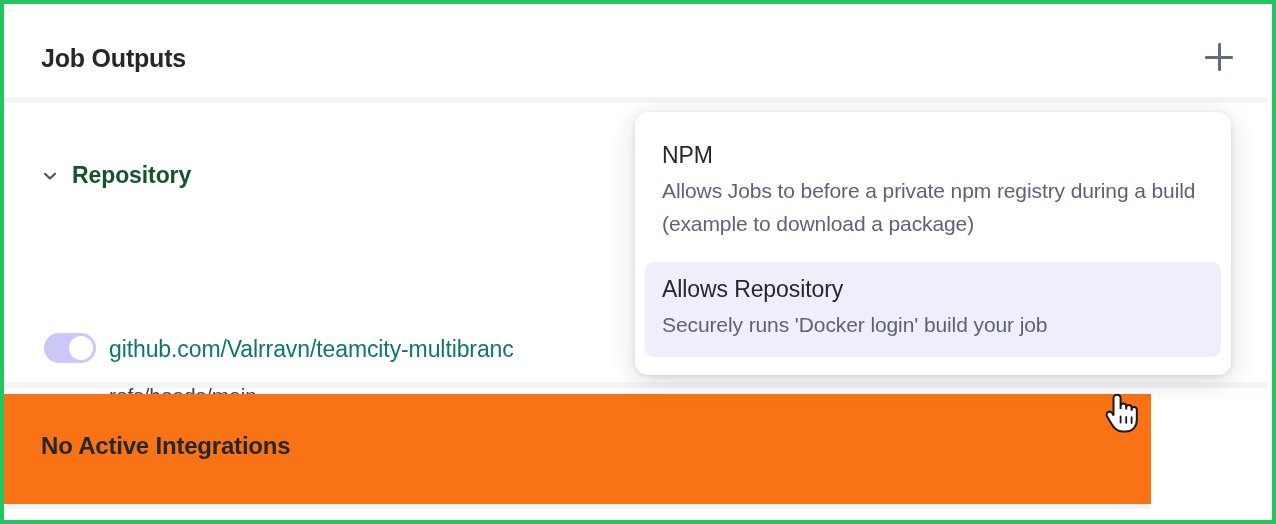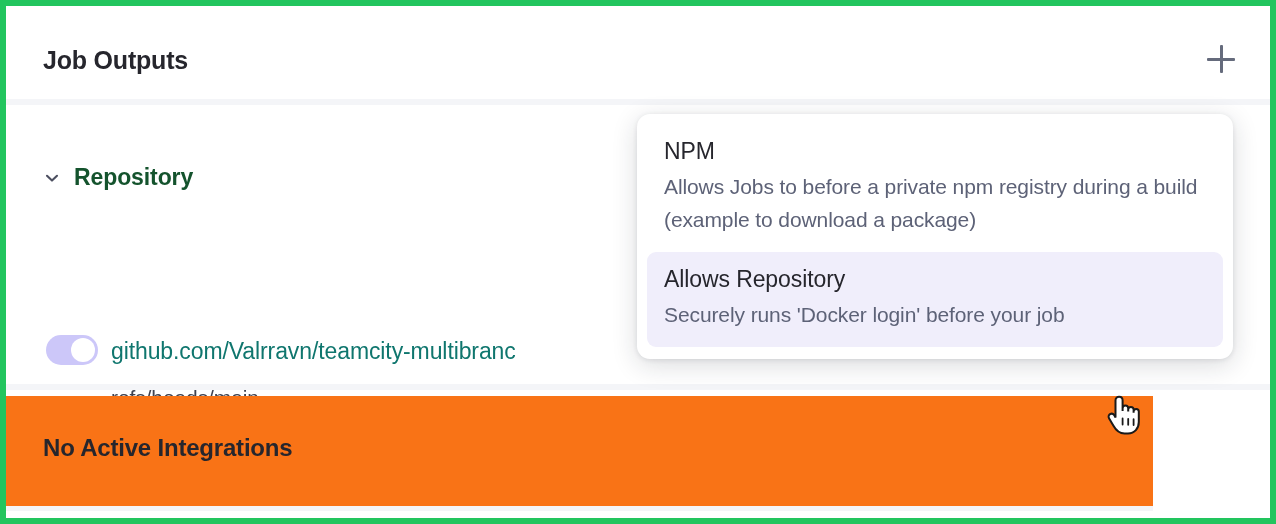--- a/index.html
+++ b/index.html
@@ -14,21 +14,21 @@
     font-family: "Liberation Sans", sans-serif;
   }
 
   
   #window-frame {
     position: absolute;
     left: 0; top: 0;
     width: 1276px;
     height: 524px;
     box-sizing: border-box;
-    border: 6px solid #22c55e;
+    border: 4px solid #22c55e;
     background: #ffffff;
     overflow: hidden;
   }
 
   #viewport {
     position: absolute;
     left: 0; top: 0;
     width: 1264px;
     height: 512px;
     background: #ffffff;
@@ -181,21 +181,21 @@
     top: 108px;
     width: 596px;
     border-radius: 13px;
     background: #ffffff;
     box-shadow: 0 6px 26px rgba(25,28,45,0.16), 0 1px 5px rgba(25,28,45,0.10);
     padding: 10px 0 12px 0;
     box-sizing: border-box;
   }
   .dropdown-item {
     padding: 14px 17px 16px 17px;
-    margin: 0 10px;
+    margin: 6px 10px;
     border-radius: 9px;
     cursor: pointer;
   }
   .dropdown-item.selected {
     background: #f0eefb;
   }
   .dd-title {
     font-size: 23px;
     color: #26262d;
     letter-spacing: -0.1px;
@@ -260,21 +260,21 @@
 
     <div class="dropdown-popup">
 
       <div class="dropdown-item">
         <div class="dd-title">NPM</div>
         <div class="dd-desc">Allows Jobs to before a private npm registry during a build (example to download a package)</div>
       </div>
 
       <div class="dropdown-item selected">
         <div class="dd-title">Allows Repository</div>
-        <div class="dd-desc">Securely runs 'Docker login' before your job</div>
+        <div class="dd-desc">Securely runs 'Docker login' build your job</div>
       </div>
 
     </div>
 
     <svg id="hand-cursor" viewBox="0 0 40 46">
       <path d="M13.5 26.5 L13.5 9.5 C13.5 7.3 15.2 5.8 17.1 5.8 C19.0 5.8 20.6 7.3 20.6 9.5 L20.6 20.0
                L20.6 17.2 C20.6 15.6 21.9 14.4 23.4 14.4 C24.9 14.4 26.2 15.6 26.2 17.2 L26.2 20.4
                L26.2 18.6 C26.2 17.1 27.4 15.9 28.9 15.9 C30.4 15.9 31.6 17.1 31.6 18.6 L31.6 21.8
                L31.6 20.6 C31.6 19.2 32.8 18.0 34.2 18.0 C35.6 18.0 36.8 19.2 36.8 20.6 L36.8 31.0
                C36.8 37.5 32.6 42.5 26.0 42.5 L22.5 42.5 C17.0 42.5 13.9 39.2 11.3 34.5

